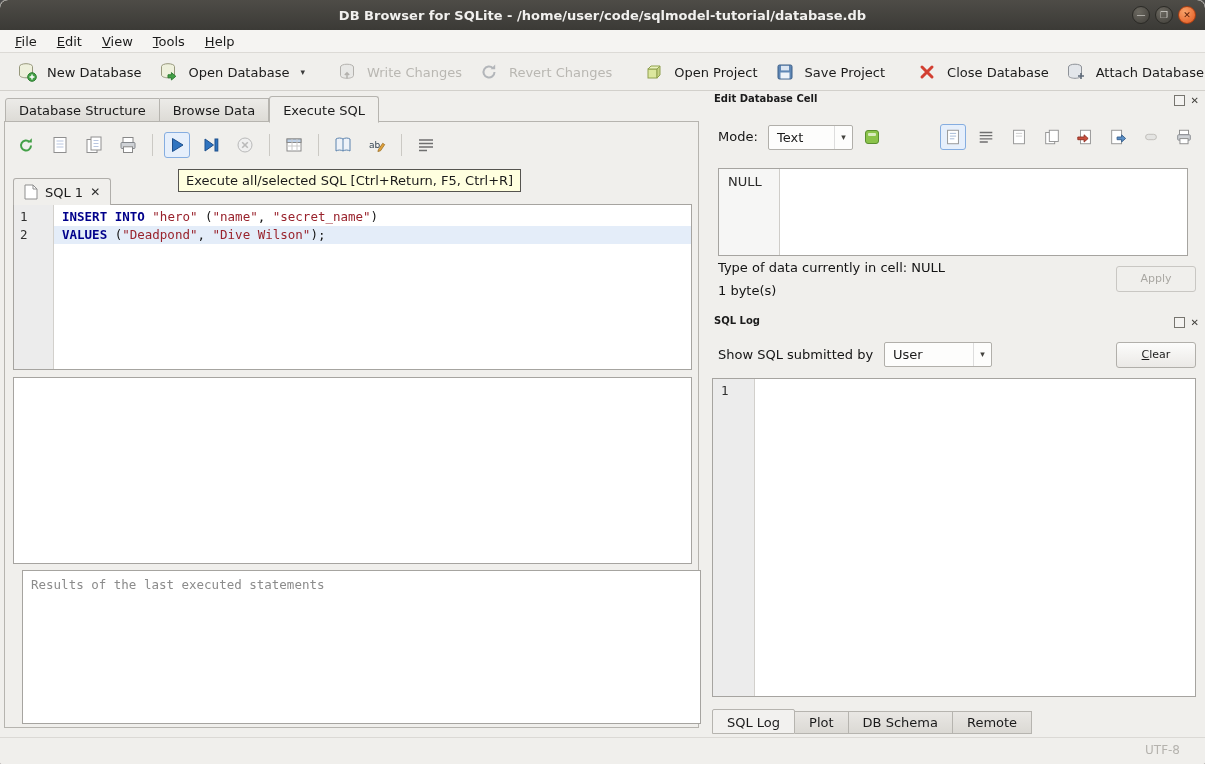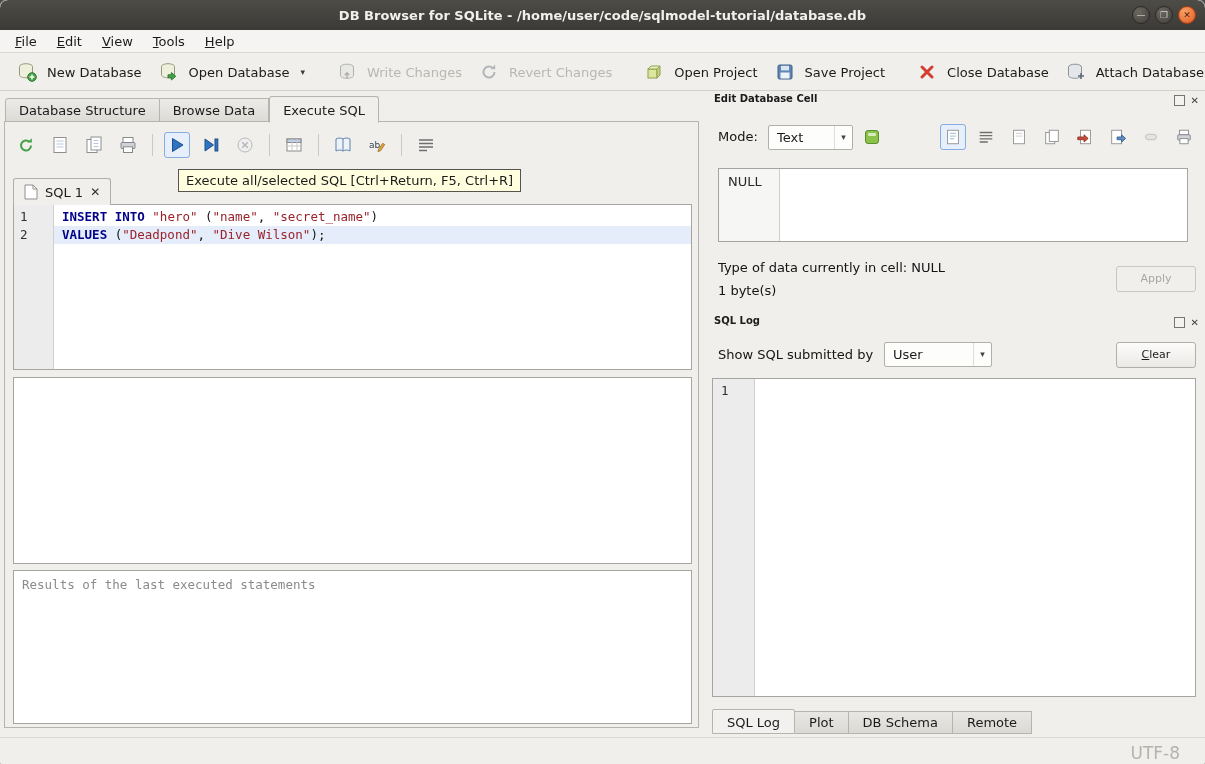--- a/index.html
+++ b/index.html
@@ -48,52 +48,52 @@
   .editor .gutter{width:40px;background:#ececec;border-right:1px solid #d2d0cc;color:#2f2f2f;padding-top:3px}
   .ln{height:18px;line-height:18px;padding-left:6px}
   .editor .codecol{flex:1;padding-top:3px}
   .cl{height:18px;line-height:18px;padding-left:8px;white-space:pre}
   .cl.cur{background:var(--cur,#e4edf9)}
   .kw{color:var(--kw,#00008b);font-weight:bold}
   .str{color:var(--str,#99222c)}
   .pl{color:#141414}
 
   .grid-box{position:absolute;left:8px;top:255px;width:679px;height:187px;border:1px solid #a6a4a0;background:#fff}
-  .res-box{position:absolute;left:8px;top:448px;width:679px;height:154px;border:1px solid #a6a4a0;background:#fff;padding:6px 8px;font-family:"DejaVu Sans Mono",monospace;font-size:12.5px;color:#8b8b8b}
+  .res-box{position:absolute;left:17px;top:448px;width:679px;height:154px;border:1px solid #a6a4a0;background:#fff;padding:6px 8px;font-family:"DejaVu Sans Mono",monospace;font-size:12.5px;color:#8b8b8b}
 
   .tooltip{position:absolute;left:178px;top:169px;background:#ffffdf;border:1px solid #55544f;padding:3px 7px;font-size:13px;z-index:60;white-space:nowrap}
 
   
   .right-pane{position:absolute;left:707px;top:91px;width:498px;height:646px}
   .dock-title{position:absolute;left:7px;font-weight:bold;font-size:10px}
   .dock-btns{position:absolute;right:6px;display:flex;gap:6px;align-items:center}
   .mini{width:11px;height:11px;border:1px solid #77756f;display:inline-block;background:#f4f3f1}
   .mini-x{font-size:10px;line-height:11px;color:#3f3e3a}
 
   .label{font-size:13px;color:#141414}
   .combo{display:flex;align-items:center;height:25px;background:#fdfdfc;border:1px solid #b1afaa;border-radius:2px}
   .combo .val{flex:1;padding:0 8px;white-space:nowrap}
   .combo .arr{width:18px;text-align:center;color:#43423e;font-size:9px;border-left:1px solid #ddd;line-height:23px}
 
-  .cellbox{position:absolute;left:11px;top:77px;width:470px;height:74px;border:1px solid #a6a4a0;background:#fff;display:flex}
+  .cellbox{position:absolute;left:11px;top:77px;width:470px;height:88px;border:1px solid #a6a4a0;background:#fff;display:flex}
   .cellbox .cgut{width:61px;background:#f6f6f5;border-right:1px solid #cfcdc9;padding:5px 0 0 9px;color:#2a2a2a}
 
   .btn{height:26px;border:1px solid #b1afaa;border-radius:3px;background:linear-gradient(#fcfcfb,#ebe9e6);text-align:center;line-height:24px;font-size:11px}
   .btn.disabled{color:#a9a7a2;background:#f0efec;border-color:#c9c7c3}
 
   .logbox{position:absolute;left:5px;top:287px;width:484px;height:319px;border:1px solid #a6a4a0;background:#fff;display:flex;font-family:"DejaVu Sans Mono",monospace;font-size:12.5px}
   .logbox .lgut{width:42px;background:#ececec;border-right:1px solid #d2d0cc;padding:4px 0 0 8px;color:#2f2f2f}
 
   .bottom-tabs{position:absolute;left:5px;top:618px;display:flex;align-items:flex-end;height:25px}
   .btab{height:23px;padding:0 14px;line-height:22px;background:linear-gradient(#e9e7e4,#dbd9d4);border:1px solid #b6b4af;border-left-width:0}
   .btab:first-child{border-left-width:1px}
   .btab.active{height:25px;line-height:25px;background:#f2f1ef;border-left-width:1px;border-radius:2px 2px 0 0}
 
   .statusbar{position:absolute;left:0;top:737px;right:0;height:27px;background:#f0efec;border-top:1px solid #dbd9d5}
-  .status-enc{position:absolute;right:25px;top:5px;color:#b5b3ae;font-size:17px}
+  .status-enc{position:absolute;right:25px;top:5px;color:#b5b3ae;font-size:12px}
 
   svg{display:block}
 </style>
 </head>
 <body>
 
 <div class="window">
 
   <div class="titlebar">
     <div class="title">DB Browser for SQLite - /home/user/code/sqlmodel-tutorial/database.db</div>

